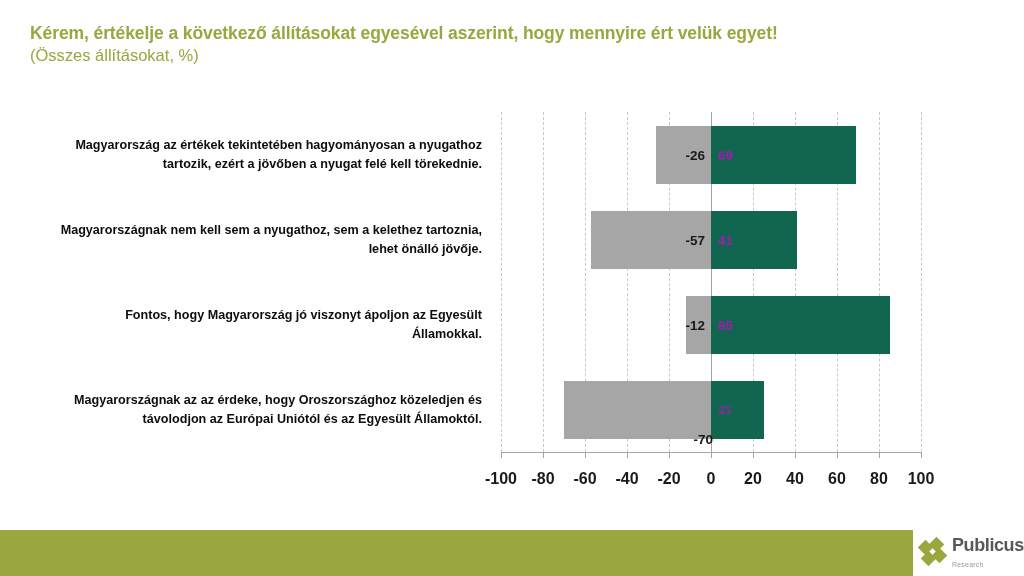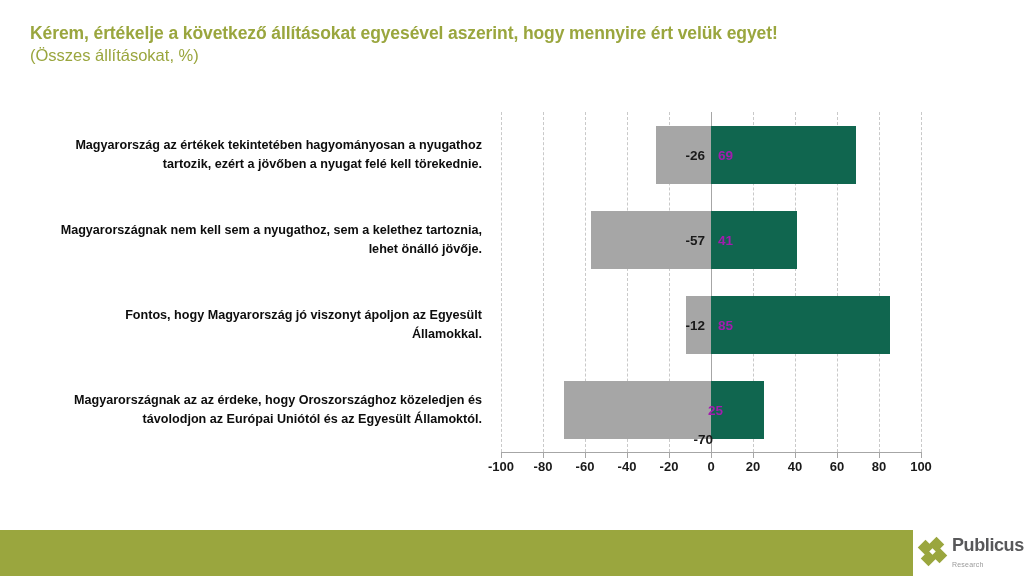--- a/index.html
+++ b/index.html
@@ -159,23 +159,23 @@
   }
   .axis-labels {
     position: absolute;
     left: 501px;
     top: 359px;
     width: 420px;
     height: 20px;
   }
   .axis-label {
     position: absolute;
-    top: 0;
+    top: 11px;
     transform: translateX(-50%);
-    font-size: 13px;
+    font-size: 16px;
     font-weight: bold;
     color: #1a1a1a;
     white-space: nowrap;
   }
 
   
   .footer-bar {
     position: absolute;
     left: 0;
     top: 530px;
@@ -285,21 +285,21 @@
         <div class="row" style="top: 170px; height: 85px;">
           <div class="bar neg" style="left: 184.8px; width: 25.2px; background: rgb(166, 166, 166);"></div>
           <div class="bar pos" style="left: 210px; width: 178.5px; background: rgb(16, 102, 79);"></div>
           <div class="bar-label neg" style="right: 216px;">-12</div>
           <div class="bar-label pos" style="left: 217px;">85</div>
         </div>
         <div class="row" style="top: 255px; height: 85px;">
           <div class="bar neg" style="left: 63px; width: 147px; background: rgb(166, 166, 166);"></div>
           <div class="bar pos" style="left: 210px; width: 52.5px; background: rgb(16, 102, 79);"></div>
           <div class="bar-label neg" style="right: 208px; margin-top: 29px;">-70</div>
-          <div class="bar-label pos" style="left: 207px;">25</div>
+          <div class="bar-label pos" style="left: 217px; font-family: Liberation Serif, serif;">25</div>
         </div>
       </div>
   </div>
 
   <div class="axis-line"></div>
   <div class="axis-ticks" id="axis-ticks">
       <div class="tick" style="left: 0px;"></div>
       <div class="tick" style="left: 42px;"></div>
       <div class="tick" style="left: 84px;"></div>
       <div class="tick" style="left: 126px;"></div>

